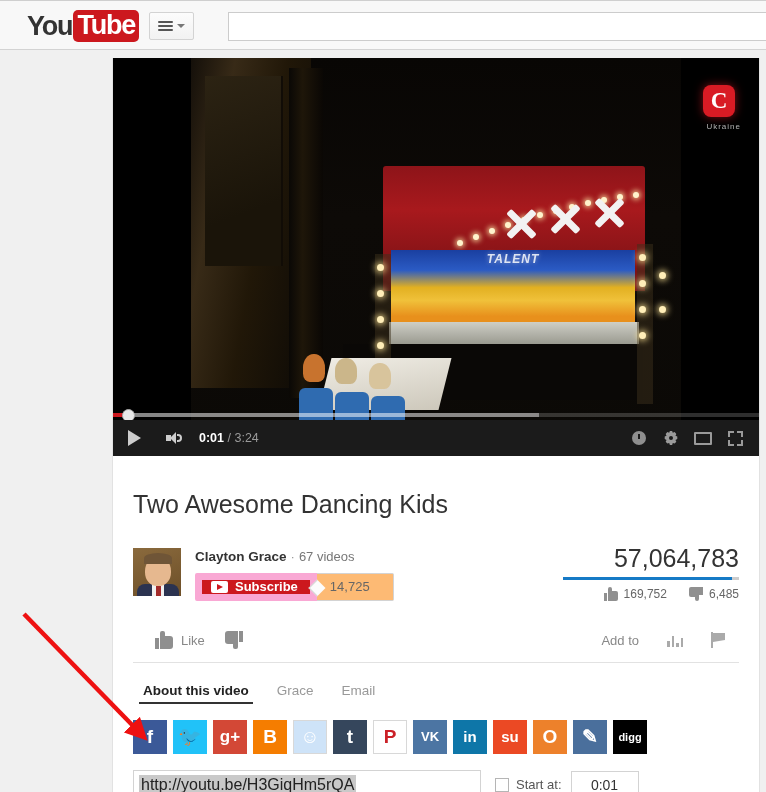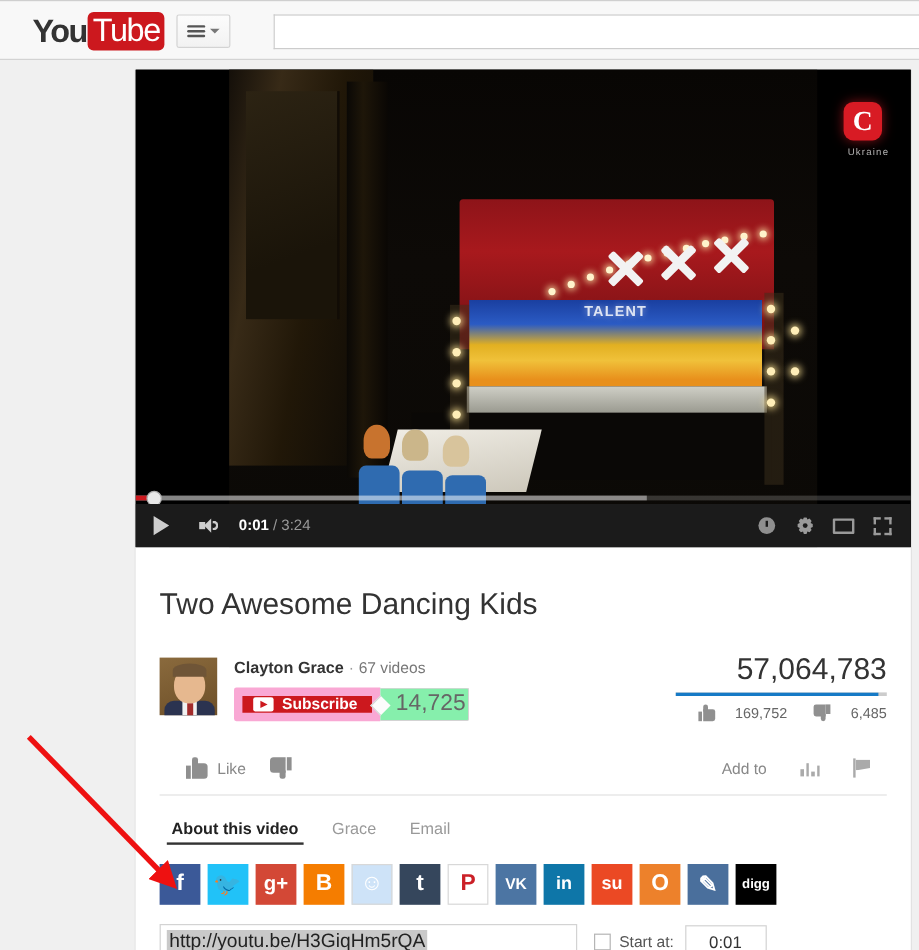--- a/index.html
+++ b/index.html
@@ -25,21 +25,21 @@
     display: flex; align-items: center;
   }
   .yt-you {
     font-family: "Liberation Sans", sans-serif;
     font-weight: bold; font-size: 27px;
     color: #333; letter-spacing: -1.2px;
     line-height: 30px;
   }
   .yt-tube {
     background: #cc181e; color: #fff;
-    font-weight: normal; font-size: 27px;
+    font-weight: bold; font-size: 27px;
     letter-spacing: -1.2px;
     padding: 0 4px 2px 4px;
     border-radius: 5px;
     margin-left: 1px;
     line-height: 30px;
   }
   #guide-button {
     margin-left: 10px;
     width: 45px; height: 28px;
     border: 1px solid #d3d3d3;
@@ -112,20 +112,21 @@
     background: linear-gradient(90deg, #0a0805, #1e1609 40%, #0a0704);
   }
   .stage-back {
     position: absolute; left: 270px; top: 108px; width: 262px; height: 125px;
     background: linear-gradient(180deg, #8e1419 0%, #a8191d 35%, #701013 100%);
     border-radius: 3px 3px 0 0;
   }
   .screen {
     position: absolute; left: 278px; top: 192px; width: 244px; height: 72px;
     background: linear-gradient(180deg, #1a3fa0 0%, #2b5bc4 28%, #e2b021 52%, #f0c13a 70%, #e8901c 92%);
+    font-style: italic;
   }
   .screen-text {
     position: absolute; left: 0; right: 0; top: 2px;
     text-align: center; color: #fff; font-size: 12px; font-weight: bold;
     font-family: "Liberation Sans", sans-serif;
     text-shadow: 0 0 5px rgba(255,255,255,.6);
     opacity: .85; letter-spacing: 1px;
   }
   .stage-floor {
     position: absolute; left: 276px; top: 264px; width: 250px; height: 22px;
@@ -348,24 +349,24 @@
   .yt-play-badge:after {
     content:""; position:absolute; left:6px; top:3px;
     border-left: 6px solid #cc181e;
     border-top: 3px solid transparent;
     border-bottom: 3px solid transparent;
   }
   #sub-count {
     height: 28px;
     border: 1px solid #d3d3d3;
     border-left: none;
-    background: #86efac;
-    color: #666; font-size: 19px;
+    background: #fdba74;
+    color: #666; font-size: 13px;
     display: flex; align-items: center;
-    padding: 0 2px 0 13px;
+    padding: 0 23px 0 13px;
     position: relative;
     border-radius: 0 2px 2px 0;
   }
   #sub-count:before {
     content:""; position: absolute; left: -6px; top: 8px;
     width: 11px; height: 11px;
     background: #fcfcfc;
     border-left: 1px solid #d3d3d3;
     border-bottom: 1px solid #d3d3d3;
     transform: rotate(45deg);
@@ -379,21 +380,21 @@
   #view-count { font-size: 25px; color: #333; line-height: 28px; }
   #rating-bar {
     margin-top: 5px; height: 3px; width: 100%;
     background: #ccc; position: relative; overflow: hidden;
   }
   #rating-likes { height: 3px; background: #167ac6; }
   #rating-row {
     margin-top: 7px; font-size: 12px; color: #666;
     display: flex; justify-content: flex-end; gap: 22px;
   }
-  .rate-item { display: flex; align-items: flex-end; gap: 17px; }
+  .rate-item { display: flex; align-items: flex-end; gap: 6px; }
 
   
   .thumb-ic { position: relative; width: 14px; height: 14px; display:inline-block; }
   .thumb-ic .pad {
     position: absolute; left: 4px; top: 4px; width: 10px; height: 10px;
     background: #909090; border-radius: 0 2px 2px 0;
   }
   .thumb-ic .stem {
     position: absolute; left: 0; top: 6px; width: 3.5px; height: 8px;
     background: #909090;

